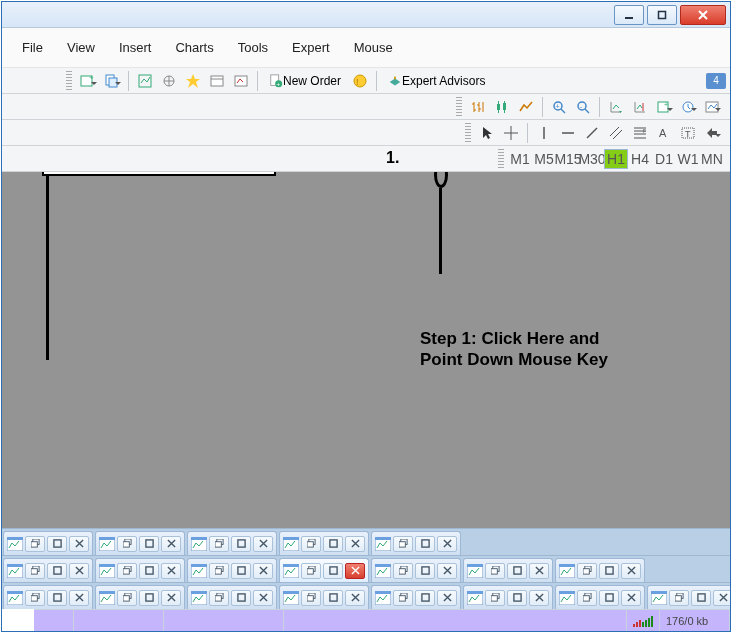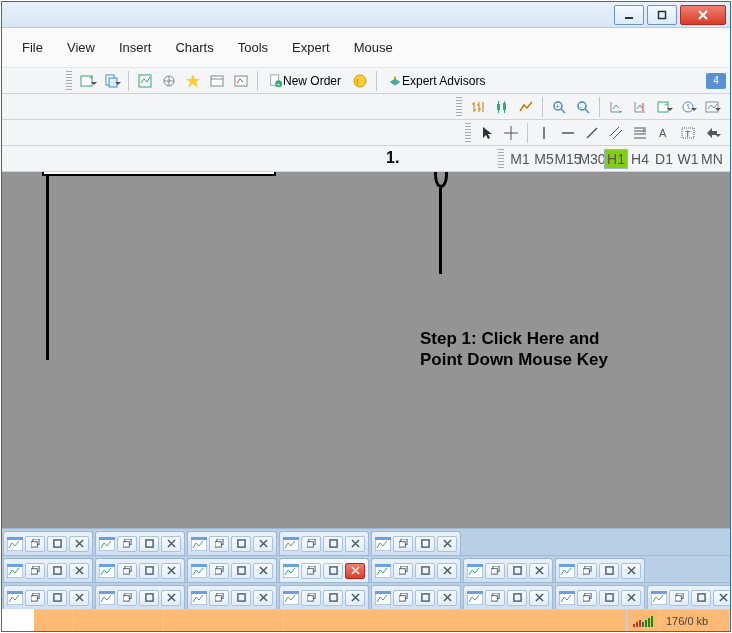--- a/index.html
+++ b/index.html
@@ -38,21 +38,21 @@
 
 .mdi-tabs { background:#b9cfe6; }
 .tabrow { height:27px; display:flex; overflow:hidden; border-top:1px solid #9eb8d2; }
 .tabgrp { display:flex; align-items:center; height:24px; margin:2px 1px 0 1px; padding:0 3px; background:linear-gradient(#e9f1fb,#cfe0f2); border:1px solid #9cb8d6; border-bottom:none; border-radius:3px 3px 0 0; gap:2px;}
 .tabgrp.active { background:linear-gradient(#f8fbff,#dfeeff); }
 .tabgrp .mini { width:20px; height:16px; display:flex; align-items:center; justify-content:center; border:1px solid #aac1da; border-radius:2px; background:linear-gradient(#f6fafd,#e2edf8); }
 .tabgrp .mini svg { width:9px; height:9px; }
 .tabgrp .mini.close-red { background:linear-gradient(#f08070,#d8402e); border-color:#b22; }
 .tabgrp .ico { width:16px; height:14px; }
 
-.statusbar { height:22px; background:#fdba74; border-top:1px solid #c9d3de; display:flex; align-items:center; font-size:11px; color:#444;margin-left:32px;}
+.statusbar { height:22px; background:#c4b5fd; border-top:1px solid #c9d3de; display:flex; align-items:center; font-size:11px; color:#444;margin-left:32px;}
 .statusbar .cell { border-right:1px solid #c9d3de; height:100%; display:flex; align-items:center; padding:0 6px; }
 .statusbar .spacer { flex:1; }
 .sig-bars { display:flex; align-items:flex-end; gap:1px; height:12px;}
 .sig-bars span { width:2px; background:#1a8a1a; }
 .sig-bars span.r { background:#c33; }
 </style>
 </head>
 <body>
 
 <div class="window">

